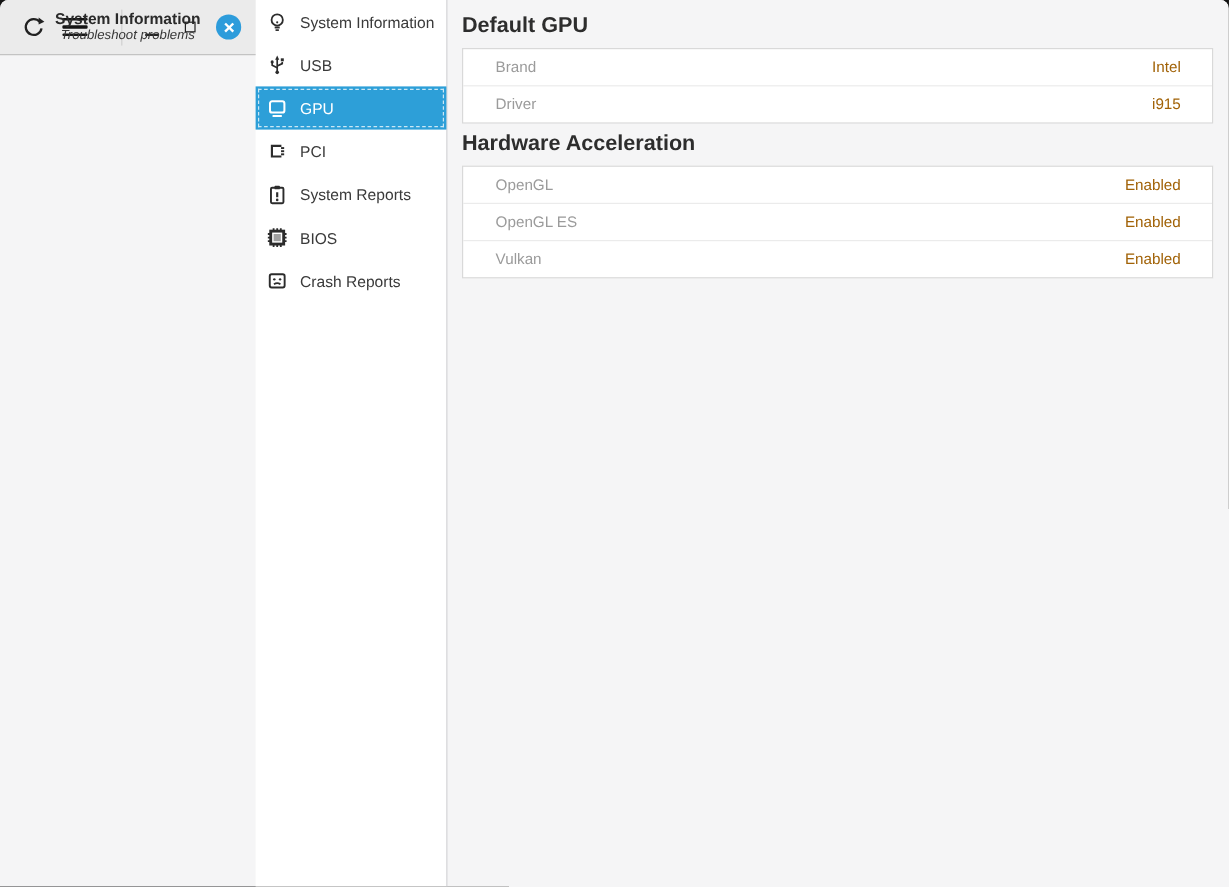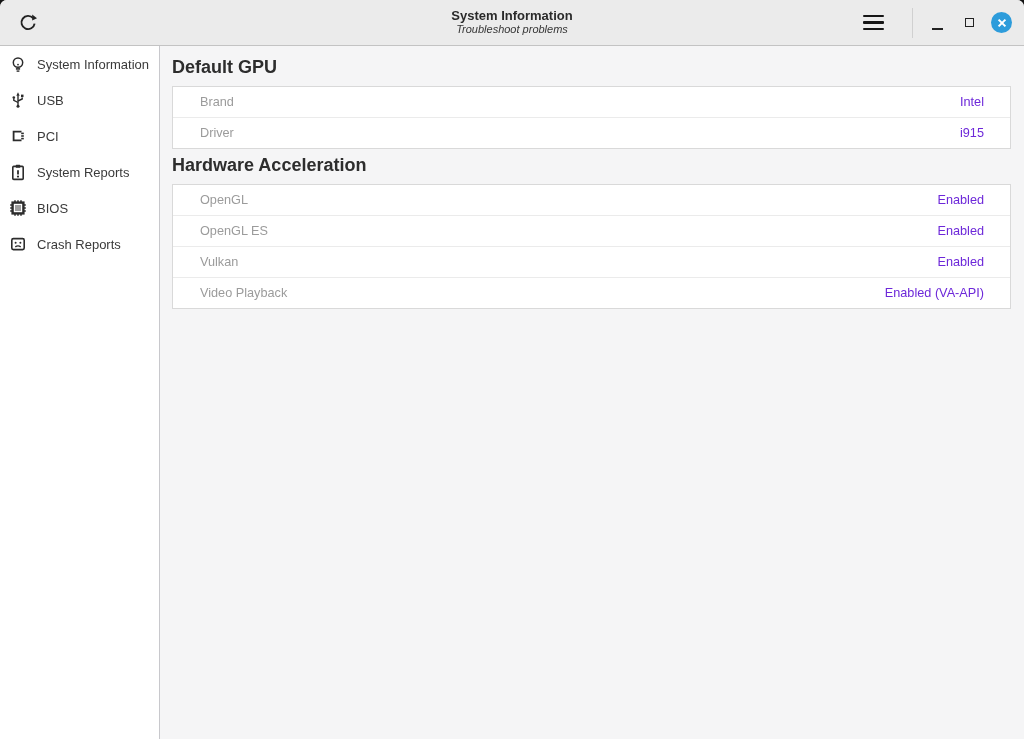--- a/index.html
+++ b/index.html
@@ -1,16 +1,16 @@
 <!DOCTYPE html>
 <html><head>
 <meta charset="utf-8">
 <style>
   html,body{margin:0;padding:0;background:#141414;font-family:"Liberation Sans",sans-serif;-webkit-font-smoothing:antialiased;}
-  .window{width:1024px;height:739px;background:#f5f5f6;border-radius:7px 7px 0 0;overflow:hidden;display:flex;flex-direction:column;}
+  .window{width:1024px;height:739px;background:#f5f5f6;border-radius:7px 7px 0 0;overflow:hidden;display:flex;flex-direction:row;}
 
   
   .titlebar{position:relative;height:46px;flex:0 0 46px;background:#ebebeb;border-bottom:1px solid #c3c3c3;display:flex;align-items:center;padding:0 8px;box-sizing:border-box;}
   .tb-btn{background:transparent;border:none;padding:4px;display:flex;align-items:center;justify-content:center;cursor:pointer;}
   .refresh-btn{margin-left:6px;}
   .title-wrap{position:absolute;left:50%;top:50%;transform:translate(-50%,-50%);text-align:center;line-height:1.15;white-space:nowrap;}
   .title{font-size:13px;font-weight:bold;color:#2a2a2a;}
   .subtitle{font-size:11px;color:#363636;font-style:italic;}
   .tb-right{margin-left:auto;display:flex;align-items:center;}
   .hamburger{display:flex;flex-direction:column;gap:4px;padding:6px 10px;margin-right:10px;}
@@ -30,21 +30,21 @@
   .side-item.selected .icon{color:#ffffff;}
   .ic{width:18px;height:18px;display:block;}
 
   .content{flex:1;background:#f5f5f6;padding:13px 13px 0 12px;box-sizing:border-box;overflow:hidden;}
   .section-title{font-size:18px;font-weight:bold;color:#2d2d2d;line-height:16px;margin:0 0 11px 0;}
   .section + .section .section-title{margin-top:8px;}
   .info-table{background:#ffffff;border:1px solid #d9d9d9;}
   .info-row{height:30px;display:flex;align-items:center;justify-content:space-between;padding:0 26px 0 27px;font-size:12.7px;}
   .info-row + .info-row{border-top:1px solid #ebebeb;}
   .info-label{color:#9b9b9b;}
-  .info-value{color:#6d28d9;}
+  .info-value{color:#a16207;}
 </style>
 </head>
 <body>
 
 <svg style="position:absolute;width:0;height:0;overflow:hidden" aria-hidden="true">
   <symbol id="refresh-icon" viewBox="0 0 20 20">
     <path d="M15.1 5.2 A 6.6 6.6 0 1 0 16.6 10.6" fill="none" stroke="currentColor" stroke-width="1.9"></path>
     <polygon points="14.2,1.6 19,5.2 14.2,7.4" fill="currentColor"></polygon>
   </symbol>
   <symbol id="lightbulb-icon" viewBox="0 0 18 18">
@@ -160,20 +160,28 @@
 
   <div class="side-item">
     <span class="icon">
             <svg class="ic">
               <use href="#usb-icon"></use>
             </svg>
           </span>
     <span class="side-label">USB</span>
   </div>
 
+  <div class="side-item selected" style="background: rgb(45, 159, 216);">
+    <span class="icon">
+            <svg class="ic">
+              <use href="#monitor-icon"></use>
+            </svg>
+          </span>
+    <span class="side-label">GPU</span>
+  </div>
 
   <div class="side-item">
     <span class="icon">
             <svg class="ic">
               <use href="#pci-card-icon"></use>
             </svg>
           </span>
     <span class="side-label">PCI</span>
   </div>
 
@@ -233,22 +241,18 @@
   <div class="info-row">
     <span class="info-label">OpenGL ES</span>
     <span class="info-value">Enabled</span>
   </div>
 
   <div class="info-row">
     <span class="info-label">Vulkan</span>
     <span class="info-value">Enabled</span>
   </div>
 
-  <div class="info-row">
-    <span class="info-label">Video Playback</span>
-    <span class="info-value">Enabled (VA-API)</span>
-  </div>
 </div>
   </section>
 </div>
   </div>
 
 </div>
 
 </body></html>

